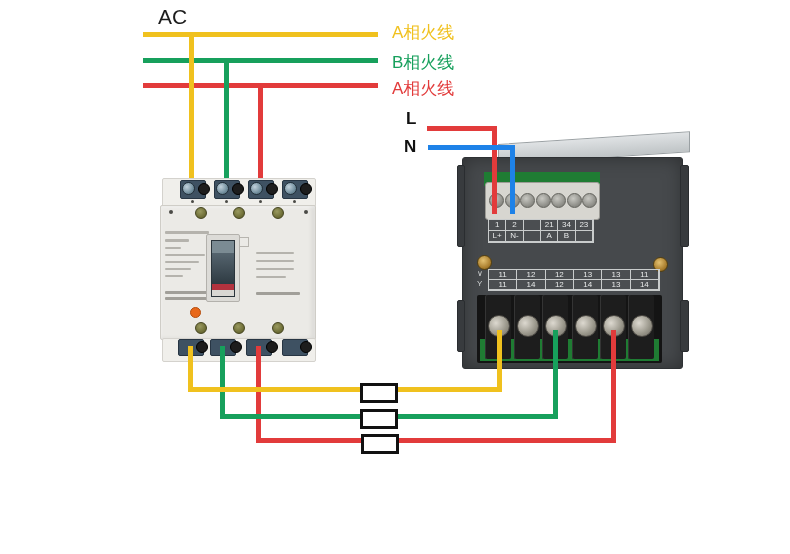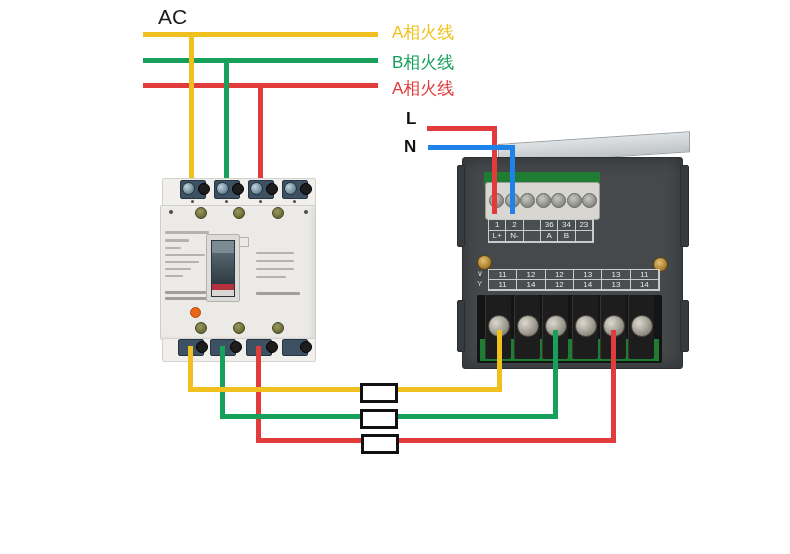--- a/index.html
+++ b/index.html
@@ -167,21 +167,21 @@
       <span class="conn-screw" style="left:50px;"></span>
       <span class="conn-screw" style="left:65px;"></span>
       <span class="conn-screw" style="left:81px;"></span>
       <span class="conn-screw" style="left:96px;"></span>
     </div>
 
     <div class="tgrid aux-grid">
       <span>1</span>
       <span>2</span>
       <span></span>
-      <span>36</span>
+      <span>21</span>
       <span>34</span>
       <span>23</span>
       <span>L+</span>
       <span>N-</span>
       <span></span>
       <span>A</span>
       <span>B</span>
       <span></span>
     </div>
 

